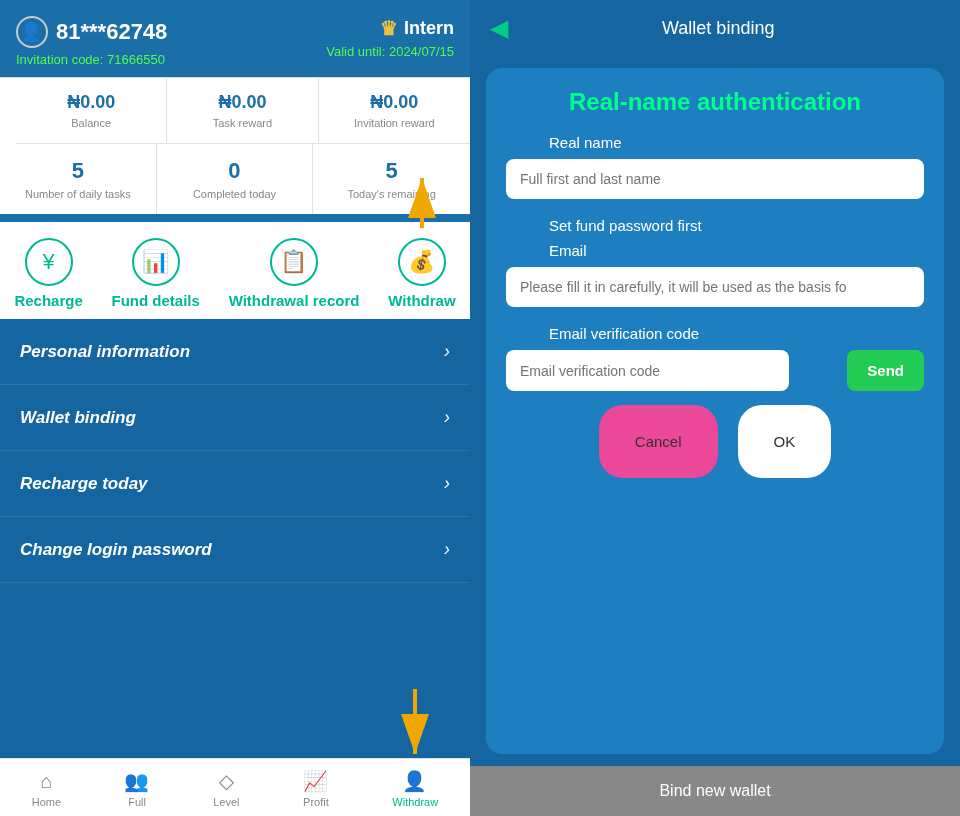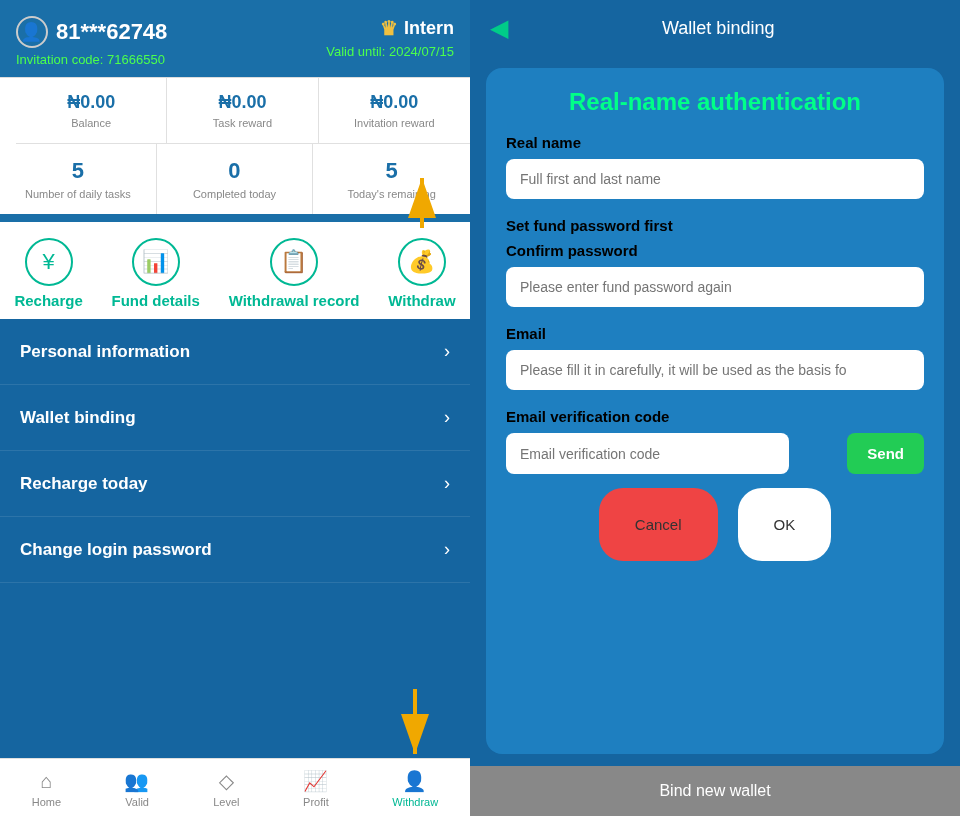--- a/index.html
+++ b/index.html
@@ -190,20 +190,21 @@
       flex-direction: column;
     }
 
     .menu-item {
       display: flex;
       justify-content: space-between;
       align-items: center;
       padding: 22px 20px;
       border-bottom: 1px solid rgba(255,255,255,0.1);
       cursor: pointer;
+      font-style: italic;
     }
 
     .menu-item-label {
       color: white;
       font-size: 17px;
       font-weight: 600;
     }
 
     .chevron {
       color: white;
@@ -281,25 +282,26 @@
 
     .modal-title {
       color: #00ff88;
       font-size: 24px;
       font-weight: bold;
       text-align: center;
       margin-bottom: 18px;
     }
 
     .form-label {
-      color: #000000;
+      color: #ffffff;
       font-size: 15px;
-      font-weight: 700;
+      font-weight: 400;
       margin-bottom: 8px;
       display: block;
+      margin-left: 43px;
     }
 
     .form-input {
       width: 100%;
       background: white;
       border: none;
       border-radius: 8px;
       padding: 12px 14px;
       font-size: 14px;
       color: #999;
@@ -341,21 +343,21 @@
     }
 
     .modal-buttons {
       display: flex;
       justify-content: center;
       gap: 20px;
       margin-top: 8px;
     }
 
     .btn-cancel {
-      background: #ef4444;
+      background: #ec4899;
       color: #333;
       border: none;
       border-radius: 24px;
       padding: 0 36px;
       font-size: 15px;
       cursor: pointer;
     }
 
     .btn-ok {
       background: white;
@@ -489,21 +491,21 @@
     </div>
   </div>
 
   <div class="bottom-nav">
     <div class="nav-item">
       <span class="nav-icon">⌂</span>
       <span>Home</span>
     </div>
     <div class="nav-item">
       <span class="nav-icon">👥</span>
-      <span>Valid</span>
+      <span>Full</span>
     </div>
     <div class="nav-item">
       <span class="nav-icon">◇</span>
       <span>Level</span>
     </div>
     <div class="nav-item">
       <span class="nav-icon">📈</span>
       <span>Profit</span>
     </div>
     <div class="nav-item active" style="position:relative;">
@@ -536,24 +538,20 @@
 
     <div class="form-group">
       <label class="form-label">Real name</label>
       <input class="form-input" type="text" placeholder="Full first and last name" style="">
     </div>
 
     <div class="form-group">
       <label class="form-label">Set fund password first</label>
     </div>
 
-    <div class="form-group">
-      <label class="form-label">Confirm password</label>
-      <input class="form-input" type="password" placeholder="Please enter fund password again" style="">
-    </div>
 
     <div class="form-group">
       <label class="form-label">Email</label>
       <input class="form-input" type="email" placeholder="Please fill it in carefully, it will be used as the basis fo" style="">
     </div>
 
     <div class="form-group">
       <label class="form-label">Email verification code</label>
       <div class="email-code-row">
         <input class="email-code-input" type="text" placeholder="Email verification code" style="">

